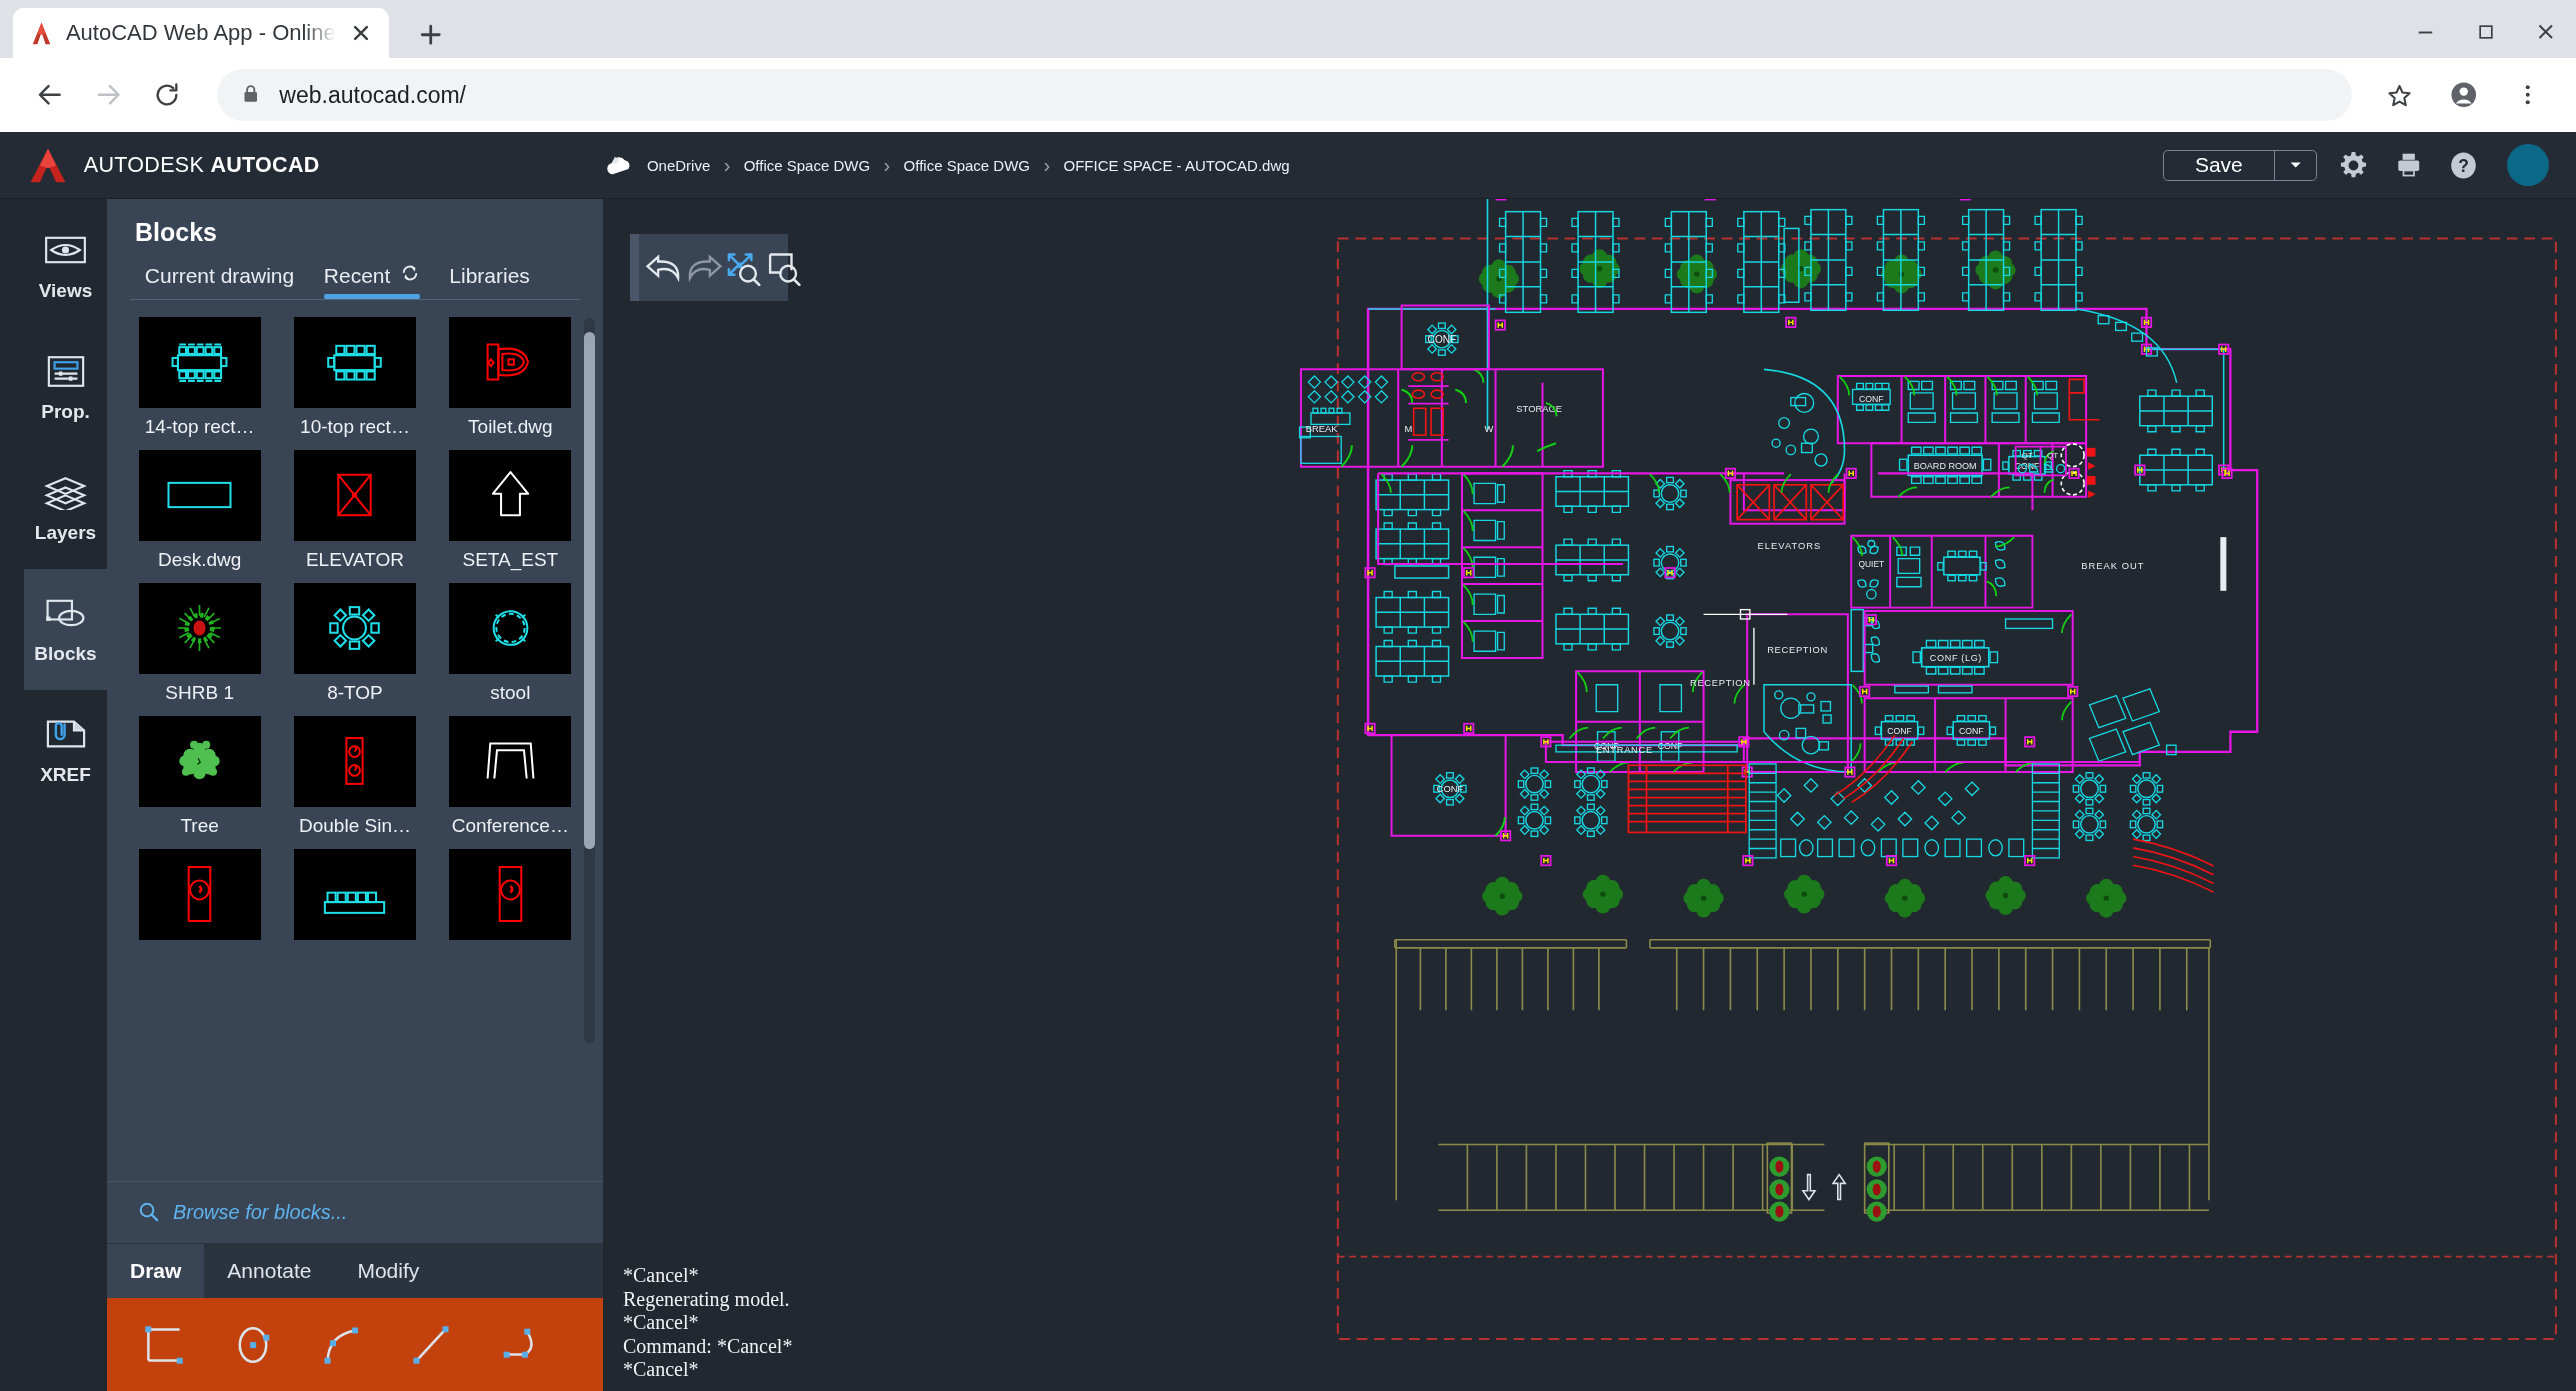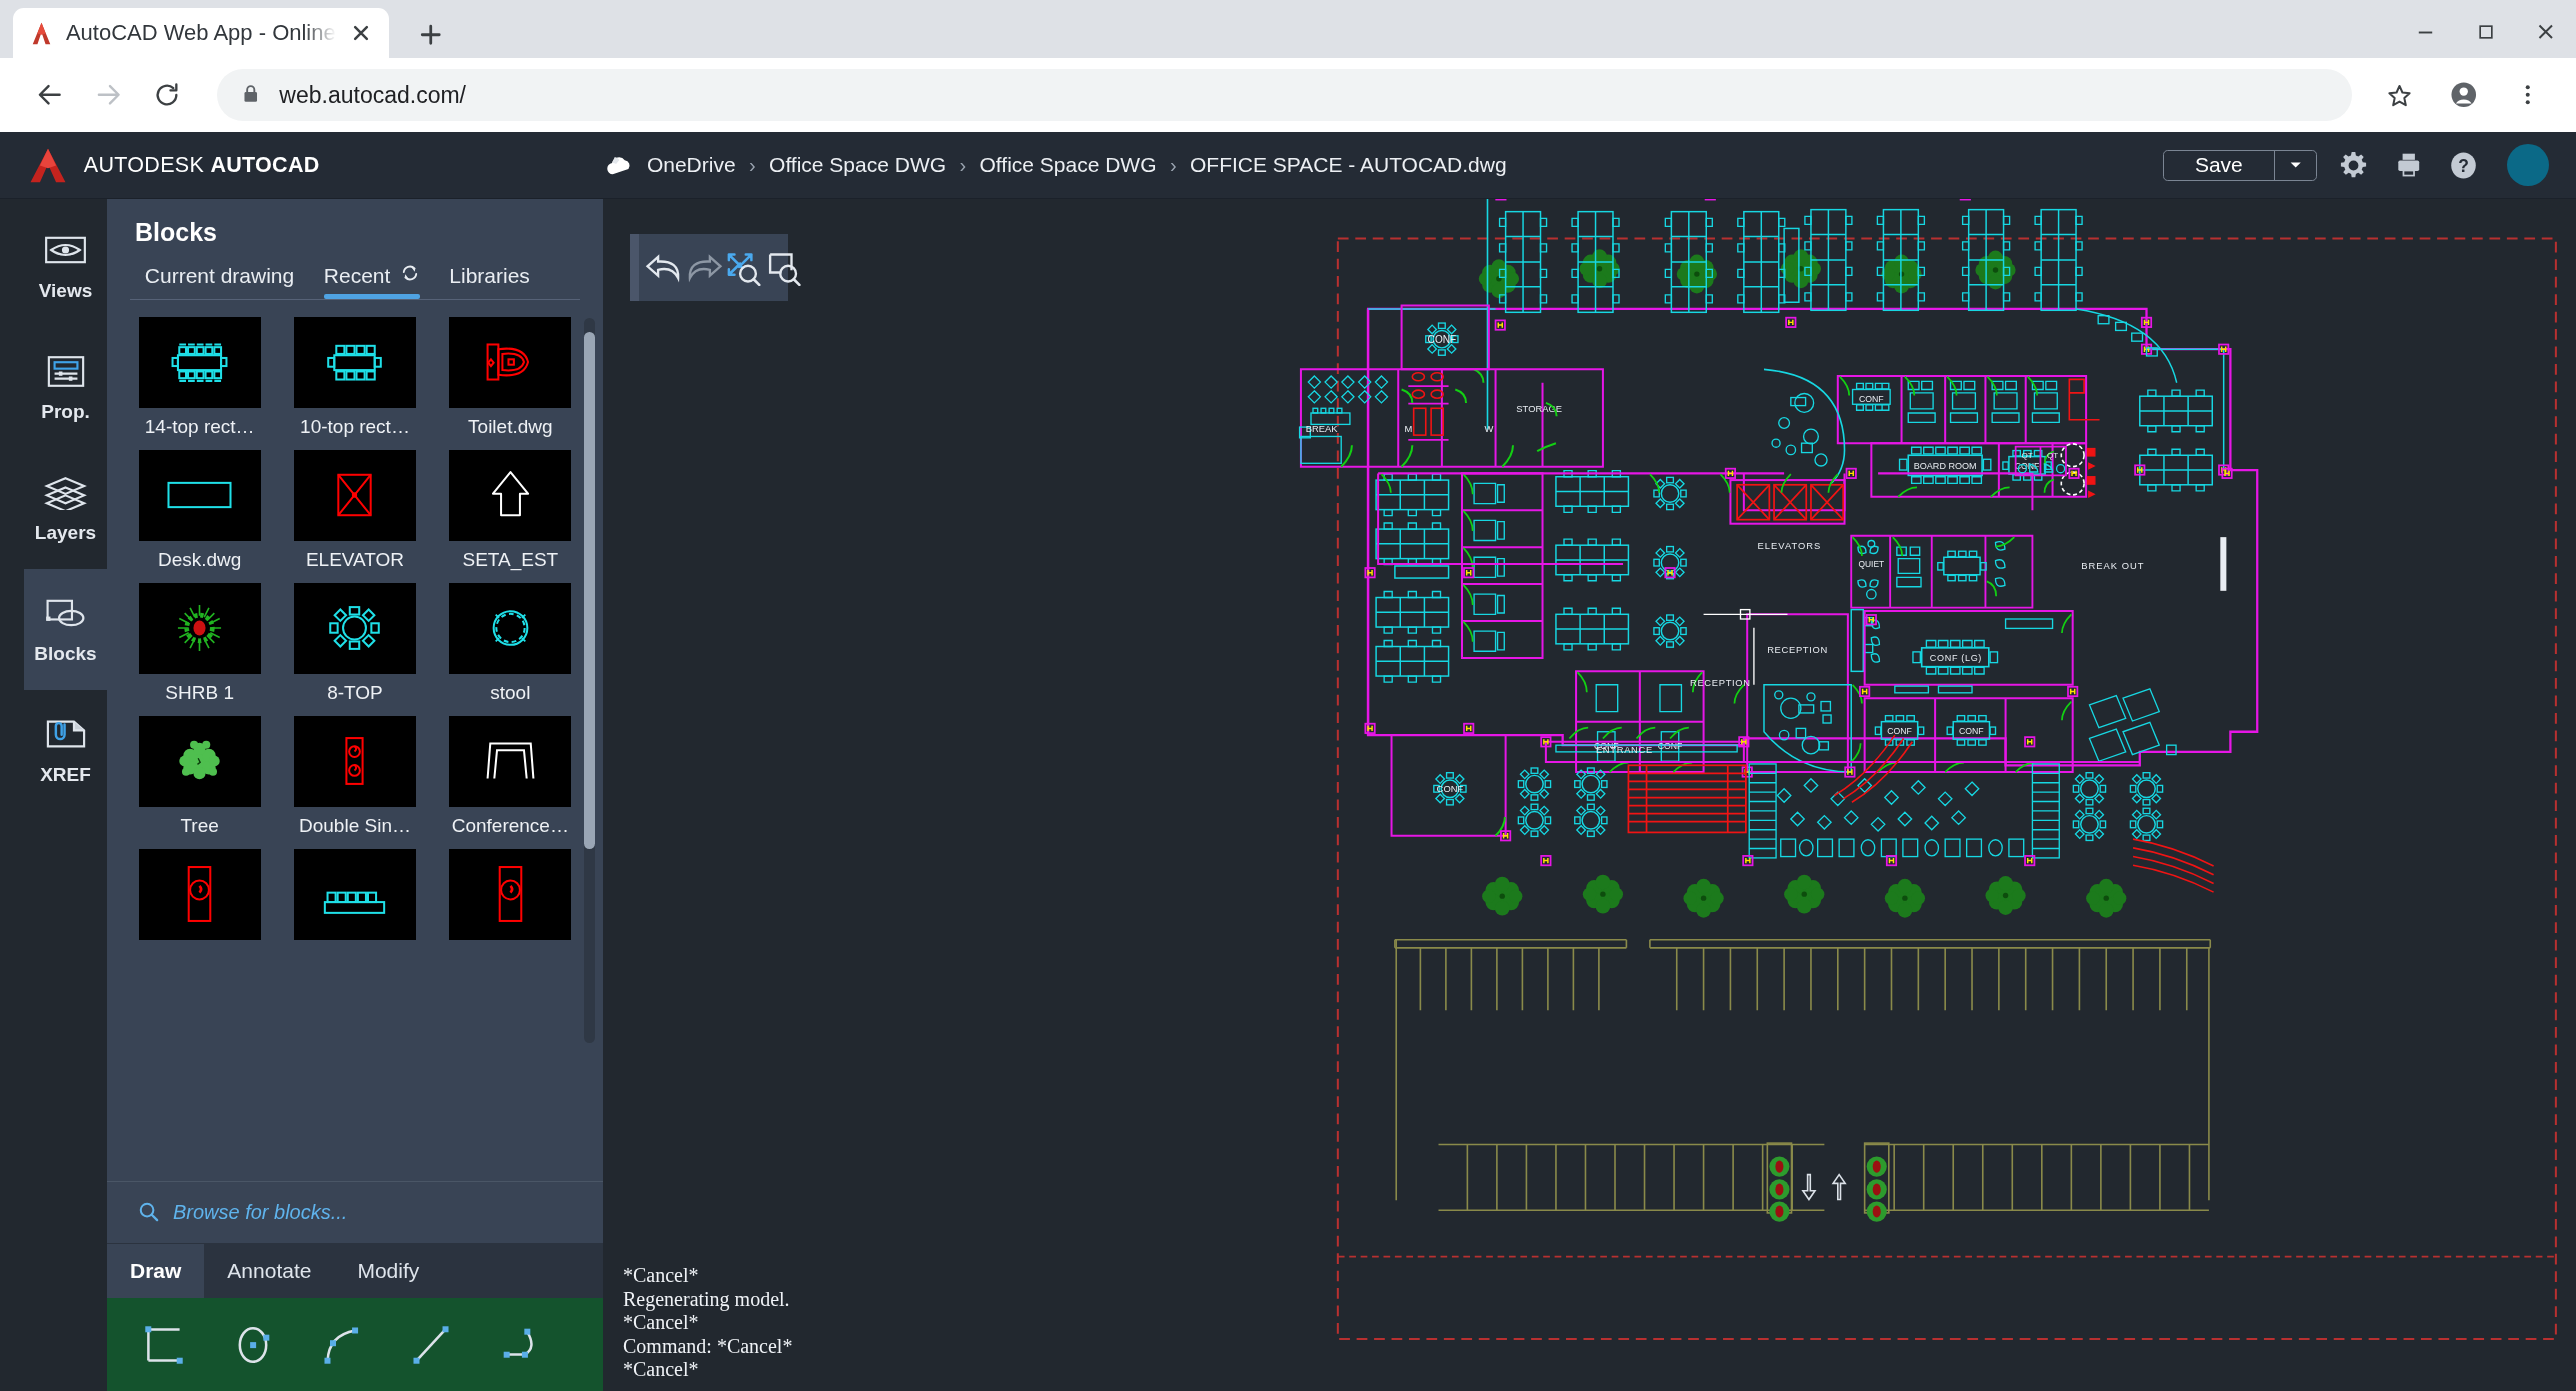--- a/index.html
+++ b/index.html
@@ -47,21 +47,21 @@
     flex:0 0 auto; border-bottom:0.7px solid #1b212a;
   }
   #brand { width:604px; display:flex; align-items:center; gap:14.8px; padding-left:27px; flex:0 0 auto; }
   #brand-logo { width:42px; height:39px; flex:0 0 auto; }
   #brand-text { font-size:21.5px; color:#fff; letter-spacing:0.3px; white-space:nowrap; }
   #brand-text b { font-weight:700; }
   #brand-text span.light { font-weight:400; }
 
   #breadcrumb { flex:1; display:flex; align-items:center; gap:13.4px; }
   #breadcrumb-cloud { width:29.5px; height:24px; flex:0 0 auto; }
-  .crumb { font-size:21px; color:#eceff3; white-space:nowrap; }
+  .crumb { font-size:15px; color:#eceff3; white-space:nowrap; }
   .crumb-sep { font-size:20px; color:#9aa4b0; }
 
   #header-actions { display:flex; align-items:center; gap:17.4px; padding-right:27px; flex:0 0 auto; }
   #save-group { display:flex; height:31px; border:0.7px solid #7b8593; border-radius:4.7px; overflow:hidden; }
   #save-btn { padding:0 31px; display:flex; align-items:center; justify-content:center;
     font-size:21px; color:#fff; }
   #save-caret { width:42px; border-left:0.7px solid #7b8593; display:flex; align-items:center; justify-content:center; }
   .hdr-icon { width:38px; height:38px; display:flex; align-items:center; justify-content:center; }
   #avatar { width:42px; height:42px; border-radius:50%; background:#0b6987; margin-left:6.7px; }
 
@@ -97,21 +97,21 @@
 
   #panel-scrollbar { position:absolute; right:8px; top:19px; width:10.7px; height:725px; background:#2f3845; border-radius:5.4px; }
   #panel-scrollbar-thumb { position:absolute; left:0; top:13.4px; width:10.7px; height:517px; background:#9aa6b5; border-radius:5.4px; }
 
   #browse-row {
     height:62px; flex:0 0 auto; display:flex; align-items:center; gap:13.4px;
     padding-left:29.5px; border-top:0.7px solid #4a5666; background:#394455;font-style:italic;
   }
   #browse-label { font-size:20px; color:#5fb3ec; }
 
-  #panel-bottom { flex:0 0 auto; background:#14532d; border-top:1.3px solid #2b333f; }
+  #panel-bottom { flex:0 0 auto; background:#c2410c; border-top:1.3px solid #2b333f; }
   #draw-tabs { display:flex; height:54px; background:#2b333f; }
   .draw-tab { font-size:21px; color:#dfe5ec; display:flex; align-items:center; padding:0 23px; }
   .draw-tab.active { background:#394455; color:#fff; font-weight:600; }
   #draw-tools { height:94px; display:flex; align-items:center; gap:35px; padding-left:29.5px; }
   .draw-tool { width:54px; height:54px; display:flex; align-items:center; justify-content:center; }
 
   
   #canvas-area { flex:1; position:relative; background:#22282f; min-width:0; overflow:hidden; }
   #canvas-toolbar {
     position:absolute; left:27px; top:35px; height:67px; width:158px;

